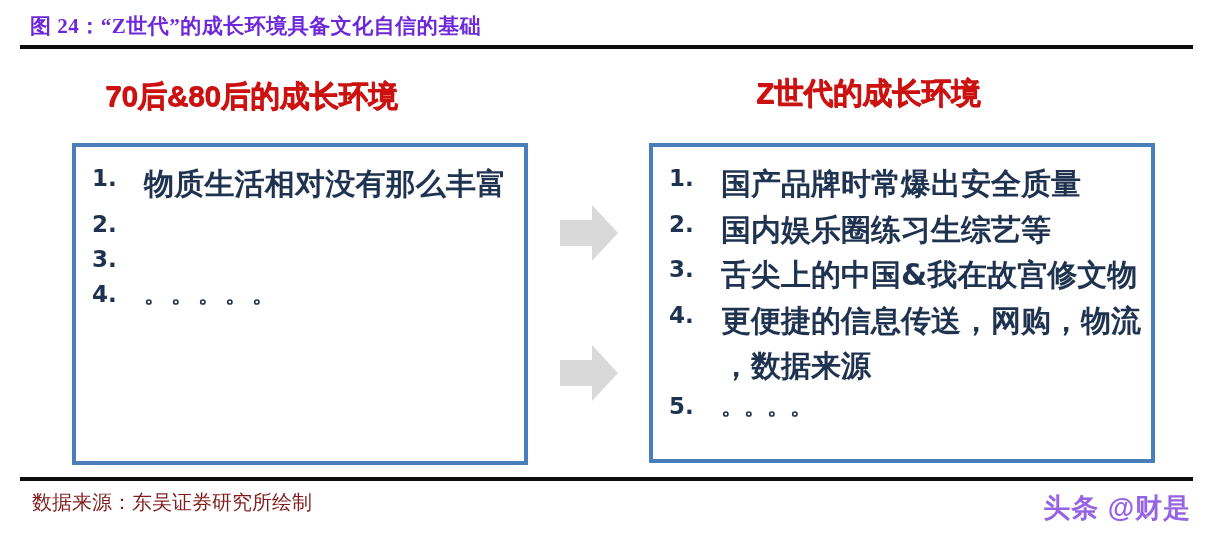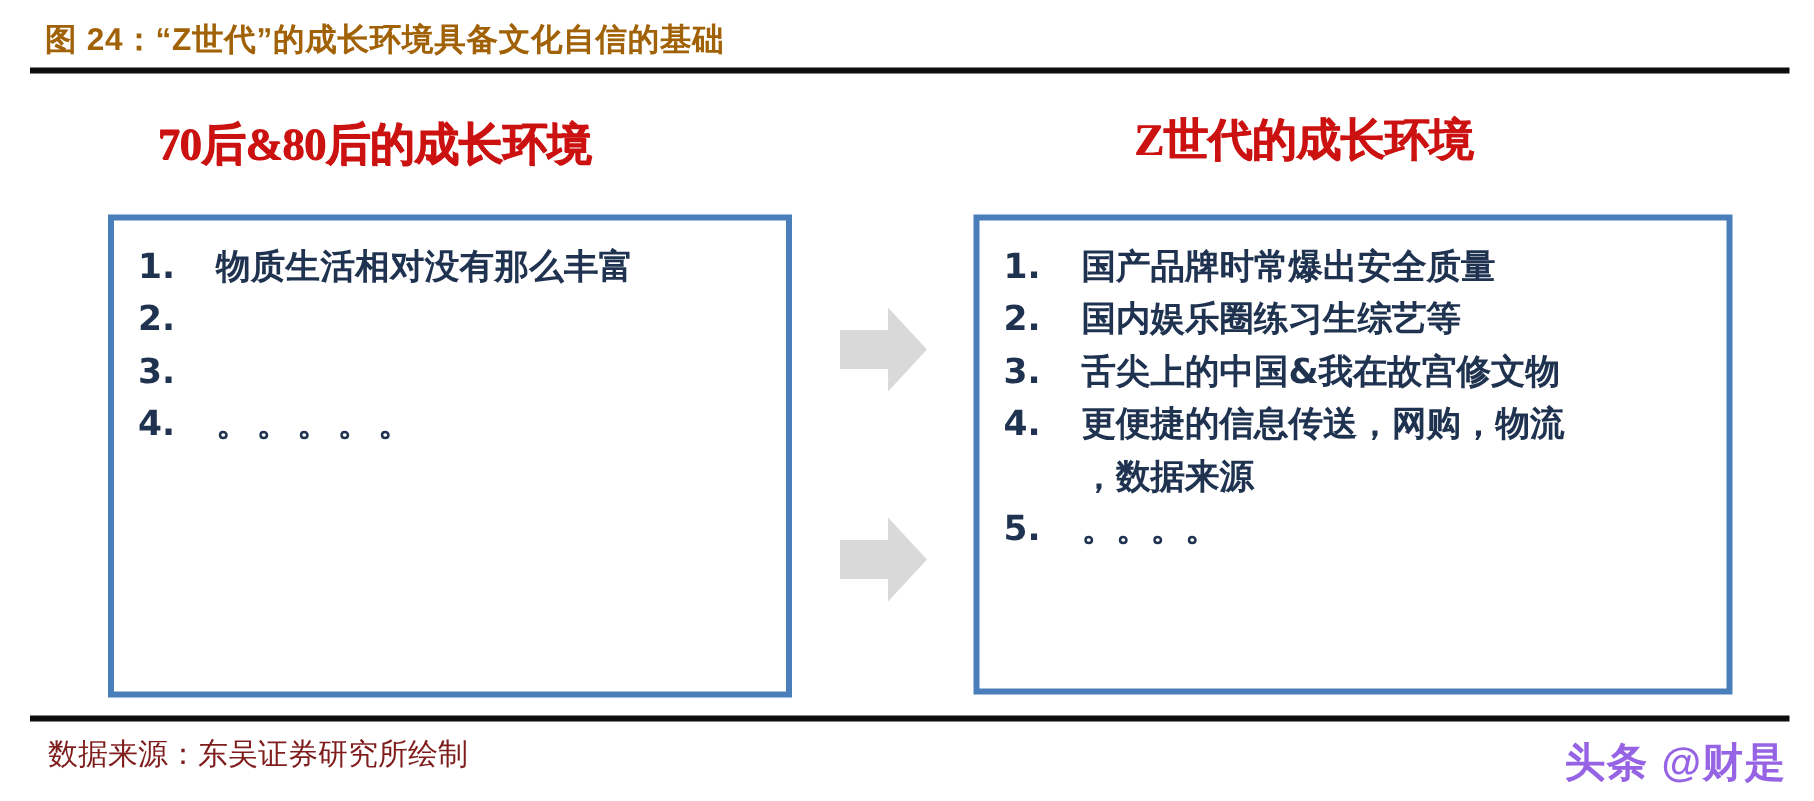--- a/index.html
+++ b/index.html
@@ -13,40 +13,40 @@
     position: relative;
     font-family: "Liberation Sans", "DejaVu Sans", sans-serif;
     overflow: hidden;
   }
 
   
   #figure-title {
     position: absolute;
     left: 30px;
     top: 12px;
-    font-family: Liberation Sans, sans-serif;
+    font-family: Liberation Serif, serif;
     font-weight: bold;
     font-size: 21px;
     letter-spacing: 0.5px;
-    color: #a16207;
+    color: #6d28d9;
     white-space: nowrap;
   }
   #header-rule {
     position: absolute;
     left: 20px;
     top: 45px;
     width: 1173px;
     height: 4px;
     background: #0d0d0d;
   }
 
   
   .col-heading {
     position: absolute;
-    font-family: Liberation Serif, serif;
+    font-family: Liberation Sans, sans-serif;
     font-weight: bold;
     font-size: 30px;
     color: #cc1111;
     white-space: nowrap;
     letter-spacing: -0.5px;
     text-shadow: 0.5px 0.5px 0 #cc1111;
   }
   #heading-left  { left: 105px; top: 76px; }
   #heading-right { left: 756px; top: 73px; }
 
@@ -75,21 +75,21 @@
     font-weight: bold;
     font-size: 23px;
     color: #1f3350;
     width: 52px;
     flex: 0 0 52px;
     line-height: 1.52;
   }
   .row-text {
     font-family: "DejaVu Sans", "Liberation Sans", sans-serif;
     font-weight: bold;
-    font-size: 23px;
+    font-size: 30px;
     color: #1f3350;
     line-height: 1.52;
     letter-spacing: 0.2px;
     white-space: pre-line;
   }
   #panel-right .row-text { letter-spacing: 0px; }
   .row-text.dots {
     font-size: 23px;
     letter-spacing: 4px;
   }

